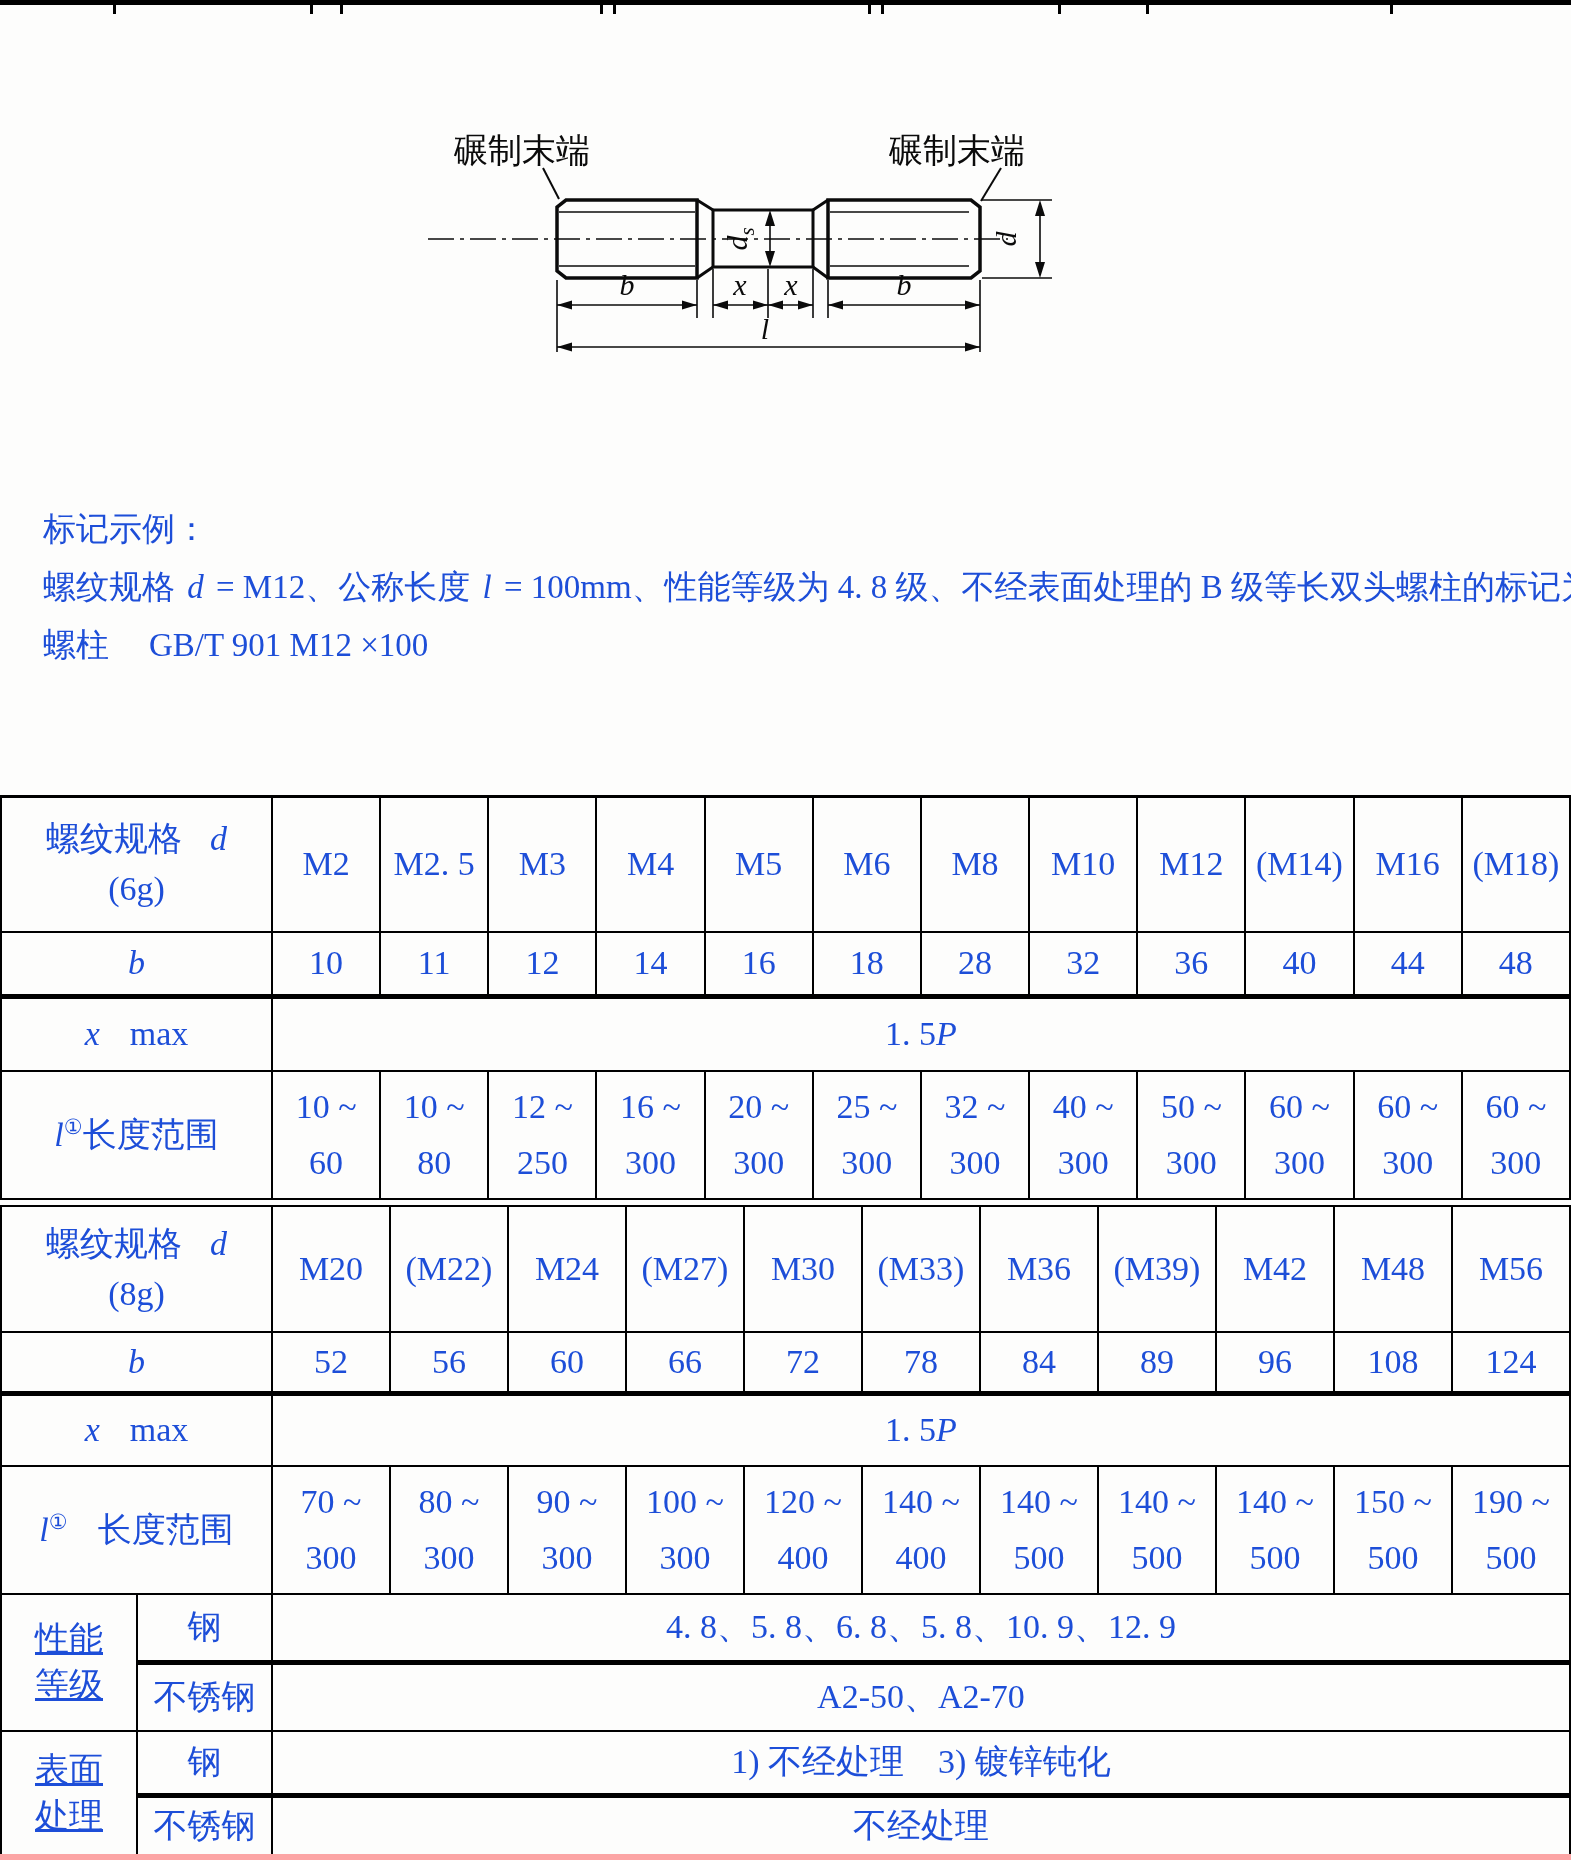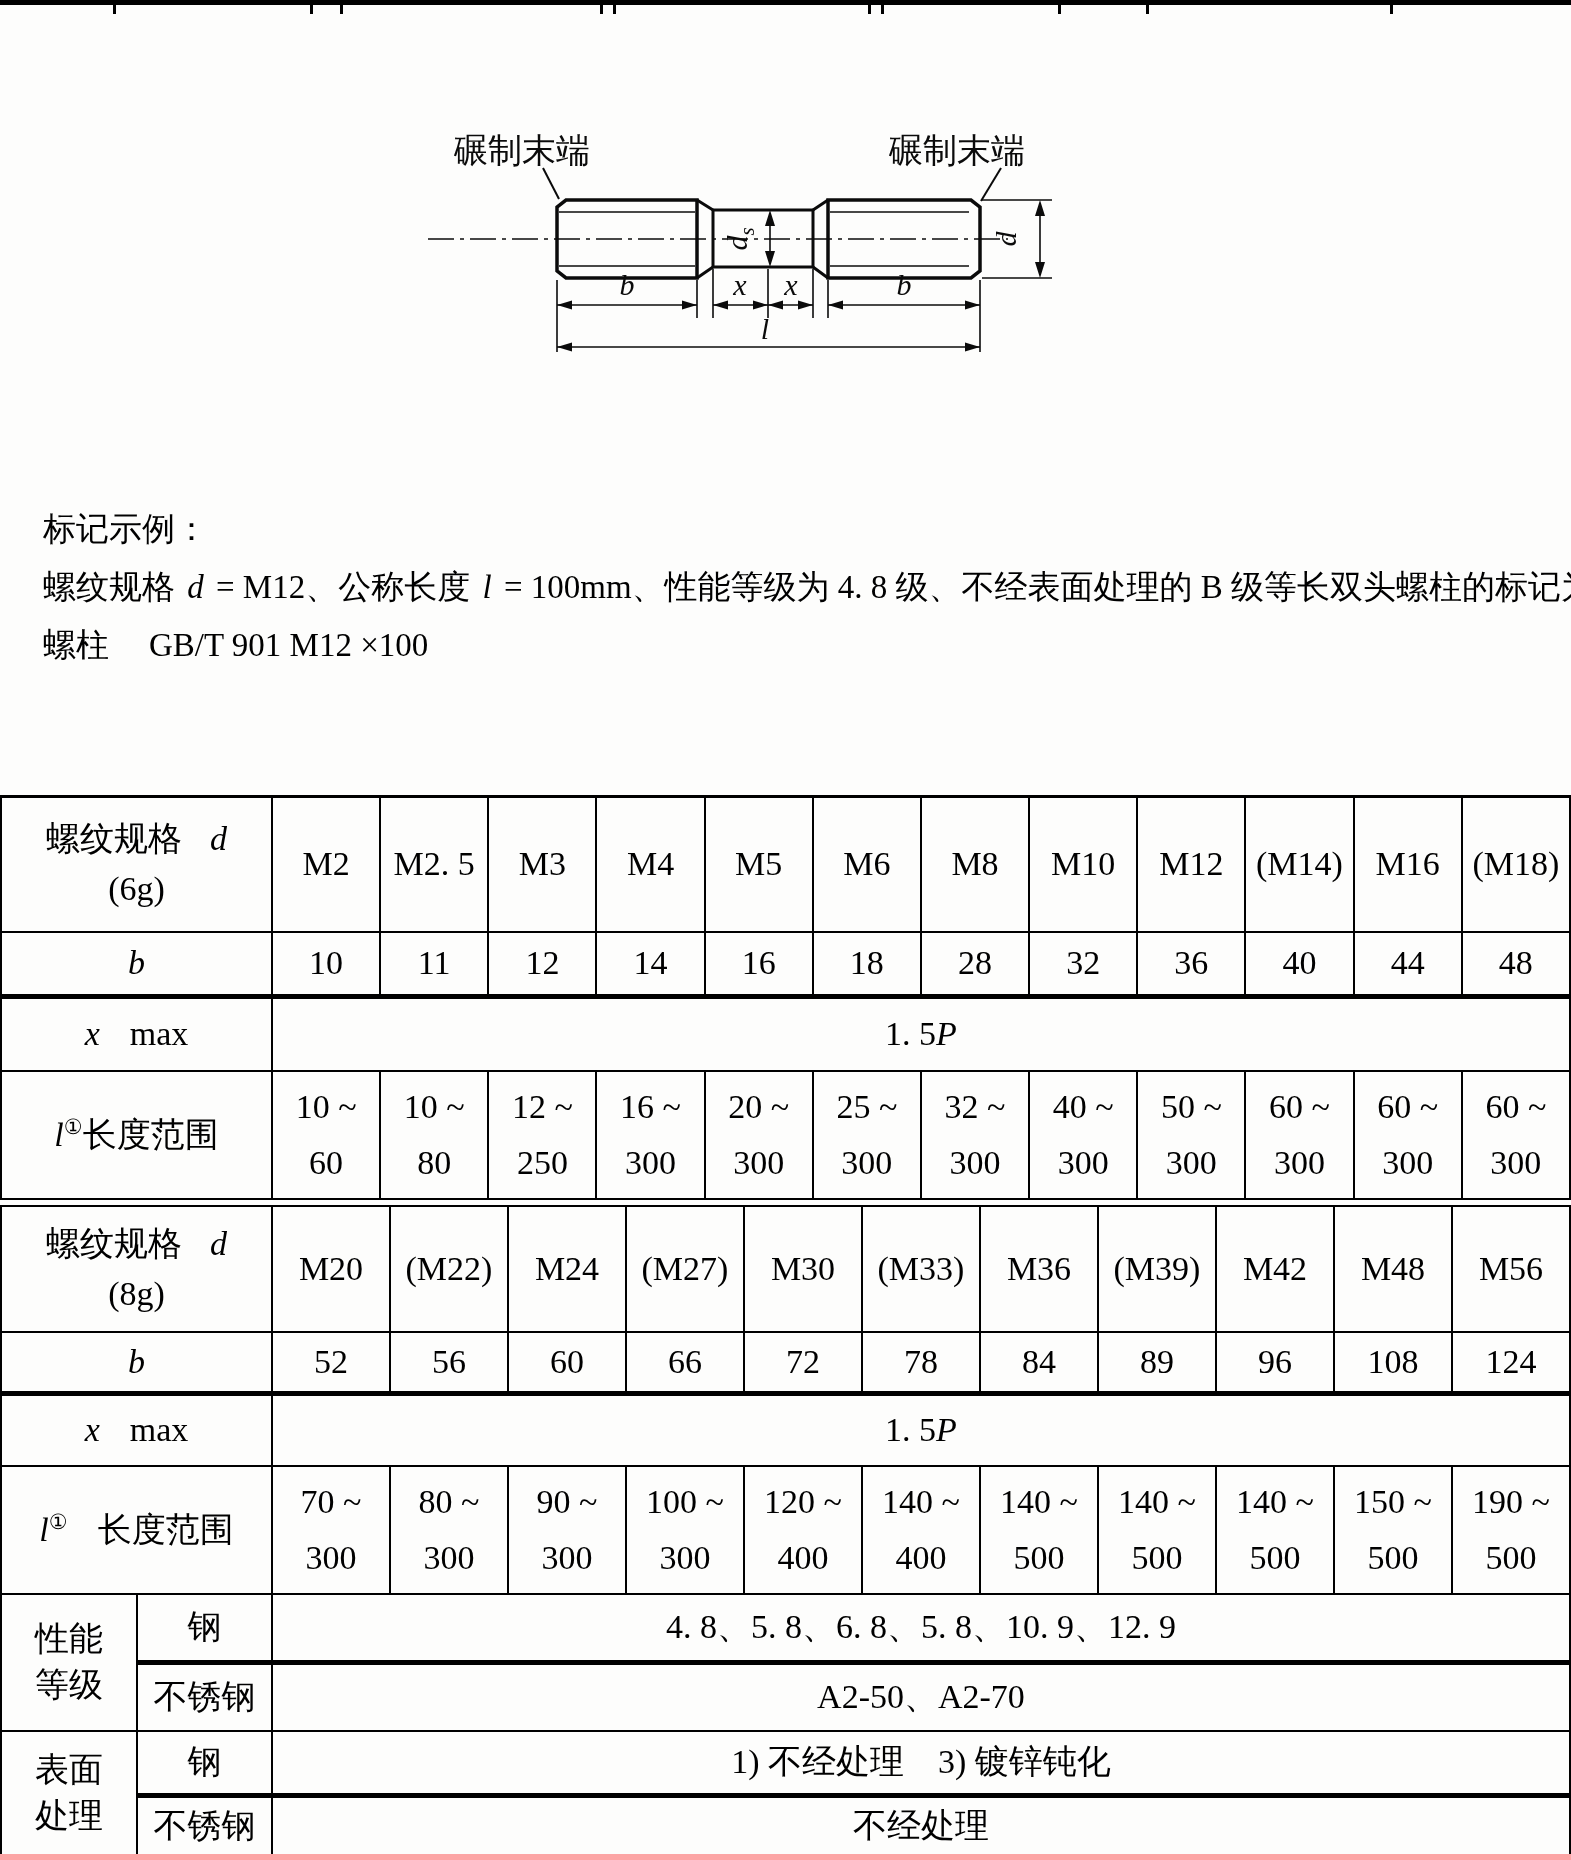--- a/index.html
+++ b/index.html
@@ -1,17 +1,17 @@
 <!DOCTYPE html>
 <html><head>
 <meta charset="utf-8">
 <style>
   html,body{margin:0;padding:0;background:#e8e8e8;}
   .page{position:relative;width:1571px;height:1860px;background:#fdfdfc;overflow:hidden;
-        font-family:"Liberation Serif","DejaVu Serif",serif;color:#000000;}
+        font-family:"Liberation Serif","DejaVu Serif",serif;color:#1d4ed8;}
   
   .toprule{position:absolute;top:0;left:0;width:1571px;height:5px;background:#000;}
   .tick{position:absolute;top:5px;width:3px;height:9px;background:#000;}
   
   .draw{position:absolute;left:410px;top:100px;}
   svg text{font-family:"Liberation Serif","DejaVu Serif",serif;fill:#0b0b0b;}
   .it{font-style:italic;}
   
   .example{position:absolute;left:43px;top:500px;font-size:33px;line-height:58px;white-space:nowrap;}
   .example .var{font-style:italic;padding:0 4px;}
@@ -24,21 +24,21 @@
   .ta tr:first-child td{border-top-width:3px;}
   .rule-gap{height:5px;background:#fdfdfc;}
   .tc tr:first-child > td{border-top:0;}
   td.bb6{border-bottom:6px solid #fca5a5;}
   .lbl .l1{line-height:50px;}
   .lbl .var{font-style:italic;margin-left:28px;}
   .xgap{display:inline-block;width:30px;}
   sup{font-size:21px;vertical-align:super;line-height:0;}
   .rangecell div{line-height:56px;}
   .rspan{padding:0;}
-  .rspan .stack{display:flex;flex-direction:column;justify-content:space-around;height:100%;}
+  .rspan .stack{display:flex;flex-direction:column;justify-content:space-around;height:100%;text-decoration:underline;}
 </style>
 </head>
 <body>
 
 <div class="page">
 
   <div class="toprule"></div>
   <div>
     <div class="tick" style="left:113px"></div>
     <div class="tick" style="left:310px"></div>

